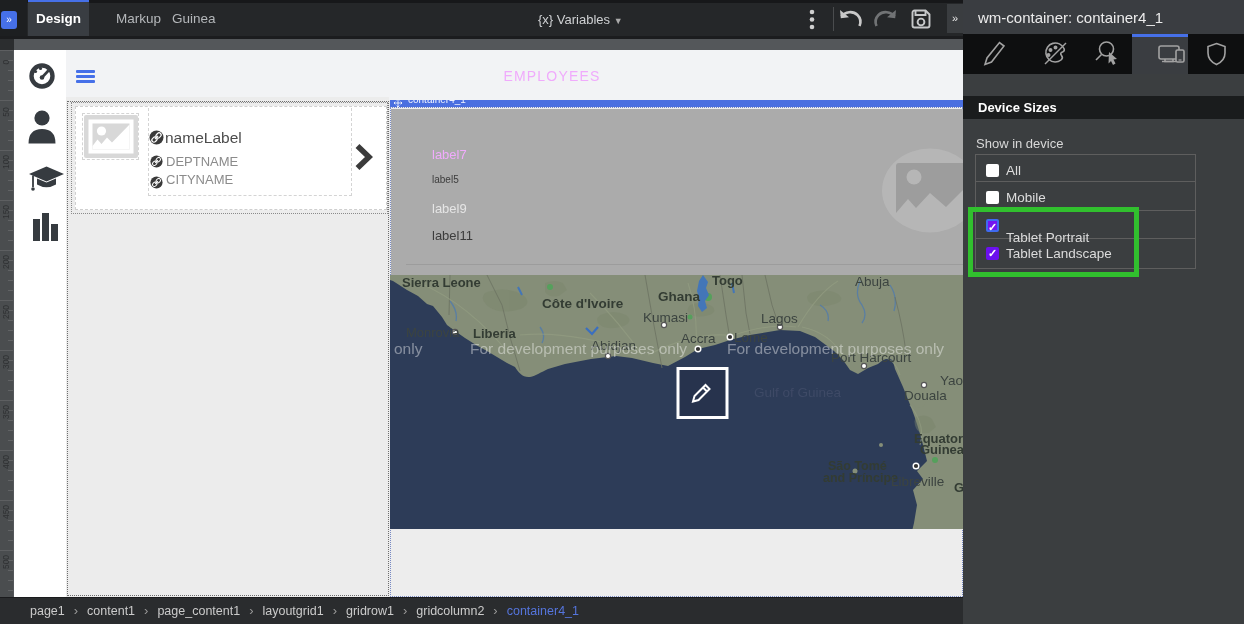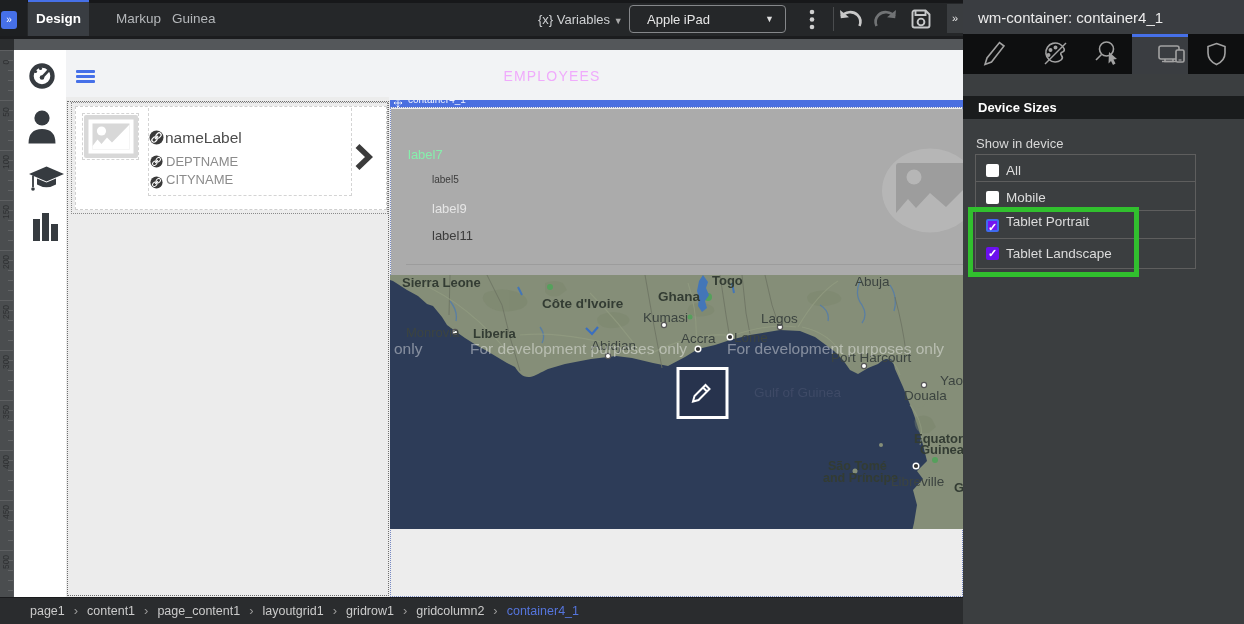--- a/index.html
+++ b/index.html
@@ -17,21 +17,20 @@
   <div class="abs" style="left:0;top:0;width:27px;height:36px;background:#1d1f21;"></div>
   <div class="abs" style="left:1px;top:11px;width:16px;height:18px;background:#4670e8;border-radius:3px;color:#fff;font-size:10px;line-height:17px;text-align:center;">»</div>
 
   <div class="abs" style="left:28px;top:0;width:61px;height:36px;background:#393d42;border-top:2.5px solid #4670e8;"></div>
   <div class="abs" style="left:28px;top:0;width:61px;height:36px;line-height:38px;text-align:center;color:#fff;font-size:13.5px;font-weight:bold;">Design</div>
   <div class="abs" style="left:116px;top:0;width:44px;height:36px;line-height:38px;color:#b4b7ba;font-size:13.5px;">Markup</div>
   <div class="abs" style="left:172px;top:0;width:36px;height:36px;line-height:38px;color:#b4b7ba;font-size:13.5px;">Guinea</div>
   <div class="abs" style="left:231px;top:0;width:32px;height:36px;line-height:38px;color:#b4b7ba;font-size:13.5px;margin-top:37px;">Style</div>
 
   <div class="abs" style="left:538px;top:0;height:38px;line-height:39px;color:#cfd1d3;font-size:13px;">{x} Variables <span style="font-size:9px;color:#aaa;">▼</span></div>
-  <div class="abs" style="left:629px;top:5px;width:157px;height:28px;border:1px solid #85878a;border-radius:4px;color:#e6e6e6;font-size:13px;line-height:27px;padding-left:17px;">Apple iPad<span style="position:absolute;right:11px;top:0;font-size:9px;color:#ddd;">▼</span></div>
 
   <svg class="abs" style="left:806px;top:8px;" width="12" height="24" viewBox="0 0 12 24">
     <circle cx="6" cy="4" r="2.3" fill="#cfcfcf"></circle>
       <circle cx="6" cy="11.5" r="2.3" fill="#cfcfcf"></circle>
       <circle cx="6" cy="19" r="2.3" fill="#cfcfcf"></circle>
   </svg>
   <div class="abs" style="left:833px;top:7px;width:1px;height:24px;background:#4a4c4e;"></div>
 
   <svg class="abs" style="left:838px;top:8px;" width="26" height="23" viewBox="0 0 26 23">
     <path d="M3.5 8.5 C7 3.5 15 2.5 19.5 7 C22.5 10 23 14.5 21.5 18" fill="none" stroke="#c9c9c9" stroke-width="2.6"></path>
@@ -199,21 +198,21 @@
 
   <div class="abs" style="left:390px;top:100px;width:573px;height:7px;background:#4a6fe0;overflow:hidden;">
     <svg style="position:absolute;left:4px;top:-1px;" width="8" height="8" viewBox="0 0 9 9">
       <path d="M4.5 0 v9 M0 4.5 h9 M4.5 0 l-1.5 1.5 M4.5 0 l1.5 1.5 M4.5 9 l-1.5 -1.5 M4.5 9 l1.5 -1.5 M0 4.5 l1.5 -1.5 M0 4.5 l1.5 1.5 M9 4.5 l-1.5 -1.5 M9 4.5 l-1.5 1.5" stroke="#fff" stroke-width="0.9"></path>
     </svg>
     <div style="position:absolute;left:18px;top:-6px;color:#eef2ff;font-size:10px;">container4_1</div>
   </div>
   <div class="abs" style="left:390px;top:107px;width:573px;height:490px;border:1px dotted rgba(70,95,180,0.7);"></div>
 
   <div class="abs" style="left:391px;top:109px;width:572px;height:166px;background:#ababab;"></div>
-  <div class="abs" style="left:408px;top:147px;color:#86efac;font-size:13px;">label7</div>
+  <div class="abs" style="left:432px;top:147px;color:#f0abfc;font-size:13px;">label7</div>
   <div class="abs" style="left:432px;top:174px;color:#3c3c3c;font-size:10px;">label5</div>
   <div class="abs" style="left:432px;top:201px;color:#e5e5e5;font-size:13px;">label9</div>
   <div class="abs" style="left:432px;top:228px;color:#3c3c3c;font-size:13px;">label11</div>
   <div class="abs" style="left:406px;top:264px;width:557px;height:1px;background:#9c9c9c;"></div>
 
   <svg class="abs" style="left:391px;top:107px;" width="572" height="168" viewBox="0 0 572 168">
     <ellipse cx="539" cy="83.5" rx="48" ry="42" fill="#b6b6b6"></ellipse>
     <g>
       <rect x="505" y="56" width="80" height="52" rx="3" fill="#9d9d9d"></rect>
       <circle cx="523" cy="70" r="7.5" fill="#b6b6b6"></circle>
@@ -353,21 +352,21 @@
   <div class="abs" style="left:975px;top:154px;width:221px;height:115px;border:1px solid #5e5e5e;"></div>
   <div class="abs" style="left:975px;top:181px;width:221px;height:1px;background:#5e5e5e;"></div>
   <div class="abs" style="left:975px;top:210px;width:221px;height:1px;background:#5e5e5e;"></div>
   <div class="abs" style="left:975px;top:238px;width:221px;height:1px;background:#5e5e5e;"></div>
 
   <div class="abs" style="left:986px;top:164px;width:13px;height:13px;background:#fff;border-radius:2px;"></div>
   <div class="abs" style="left:1006px;top:163px;color:#dcdcdc;font-size:13.5px;">All</div>
   <div class="abs" style="left:986px;top:191px;width:13px;height:13px;background:#fff;border-radius:2px;"></div>
   <div class="abs" style="left:1006px;top:190px;color:#dcdcdc;font-size:13.5px;">Mobile</div>
   <div class="abs" style="left:986px;top:219px;width:13px;height:13px;background:#7315f0;border:2px solid #3f6af0;border-radius:2px;line-height:9px;color:#fff;font-size:11px;font-weight:bold;line-height:13px;text-align:center;">✓</div>
-  <div class="abs" style="left:1006px;top:214px;color:#dcdcdc;font-size:13.5px;">Tablet Portrait</div>
+  <div class="abs" style="left:1006px;top:230px;color:#dcdcdc;font-size:13.5px;">Tablet Portrait</div>
   <div class="abs" style="left:986px;top:247px;width:13px;height:13px;background:#6b10ef;border-radius:2px;color:#fff;font-size:11px;font-weight:bold;line-height:13px;text-align:center;">✓</div>
   <div class="abs" style="left:1006px;top:246px;color:#dcdcdc;font-size:13.5px;">Tablet Landscape</div>
 
   <div class="abs" style="left:968px;top:207px;width:171px;height:70px;border:5px solid #31c02e;"></div>
 
 <style>
   .sep { color:#9a9a9a; margin:0 9px; font-size:13px; }
 </style>
 
 </body></html>

